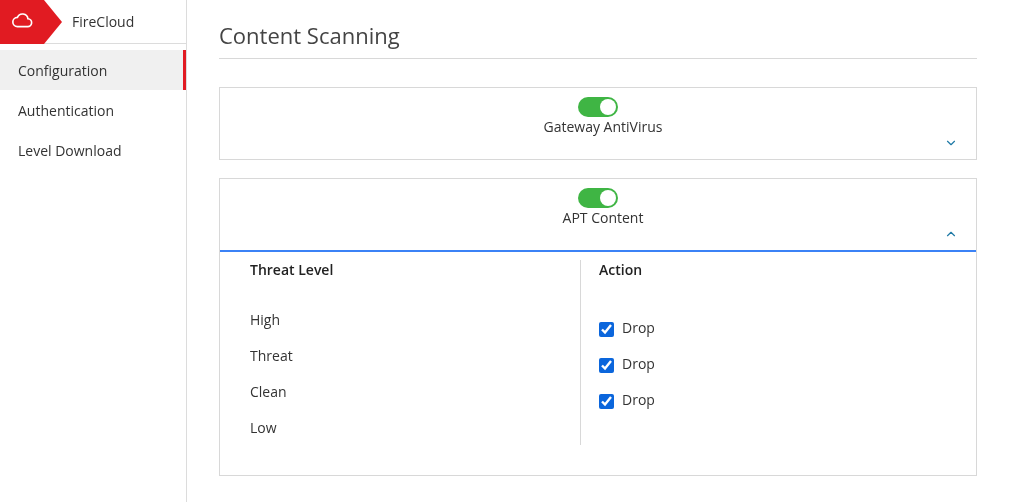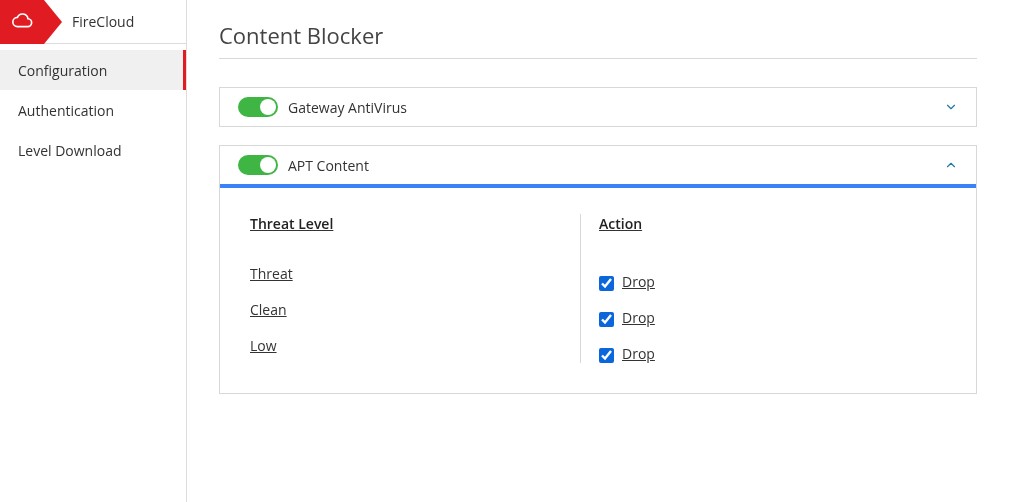--- a/index.html
+++ b/index.html
@@ -102,20 +102,21 @@
   .panel {
     border: 1px solid #d8d8d8;
     background: #fff;
     margin-bottom: 18px;
   }
   .panel-header {
     display: flex;
     align-items: center;
     padding: 9px 18px;
     cursor: pointer;
+    flex-direction: column;
   }
   .panel-title {
     margin-left: 10px;
     font-size: 14px;
     color: #333;
   }
   .chevron {
     margin-left: auto;
     display: inline-flex;
   }
@@ -132,23 +133,22 @@
     content: "";
     position: absolute;
     right: 2px;
     top: 2px;
     width: 16px;
     height: 16px;
     background: #fff;
     border-radius: 50%;
   }
   .panel-body {
-    border-top: 4px solid #3b82f6;
-    padding: 26px 30px 30px 30px;
-    text-decoration: underline;
+    border-top: 2px solid #3b82f6;
+    padding: 8px 30px 30px 30px;
   }
   .columns {
     display: flex;
   }
   .col-threat { width: 330px; }
   .col-action { border-left: 1px solid #d8d8d8; padding-left: 18px; }
   .col-header {
     font-weight: 600;
     font-size: 14px;
     color: #222;
@@ -223,21 +223,21 @@
         <span>Authentication</span>
       </div>
       <div class="nav-item">
         <span>Level Download</span>
       </div>
     </nav>
   </aside>
 
   <main class="main">
     <div class="page-title-wrap">
-      <h1 class="page-title">Content Blocker</h1>
+      <h1 class="page-title">Content Scanning</h1>
     </div>
 
     <section class="panel">
       <div class="panel-header">
         <span class="toggle"></span>
         <span class="panel-title">Gateway AntiVirus</span>
         <span class="chevron">
           <svg viewBox="0 0 24 24">
               <path d="M6 9l6 6 6-6" fill="none" stroke="#1f7aa6" stroke-width="2" stroke-linecap="round" stroke-linejoin="round"></path>
             </svg>
@@ -252,20 +252,21 @@
         <span class="chevron">
           <svg viewBox="0 0 24 24">
               <path d="M6 15l6-6 6 6" fill="none" stroke="#1f7aa6" stroke-width="2" stroke-linecap="round" stroke-linejoin="round"></path>
             </svg>
         </span>
       </div>
       <div class="panel-body">
         <div class="columns">
           <div class="col-threat">
             <div class="col-header">Threat Level</div>
+            <div class="t-row">High</div>
             <div class="t-row">Threat</div>
             <div class="t-row">Clean</div>
             <div class="t-row">Low</div>
           </div>
           <div class="col-action">
             <div class="col-header">Action</div>
             <div class="action-row">
               <input type="checkbox" checked="" style="">
               <span>Drop</span>
             </div>

